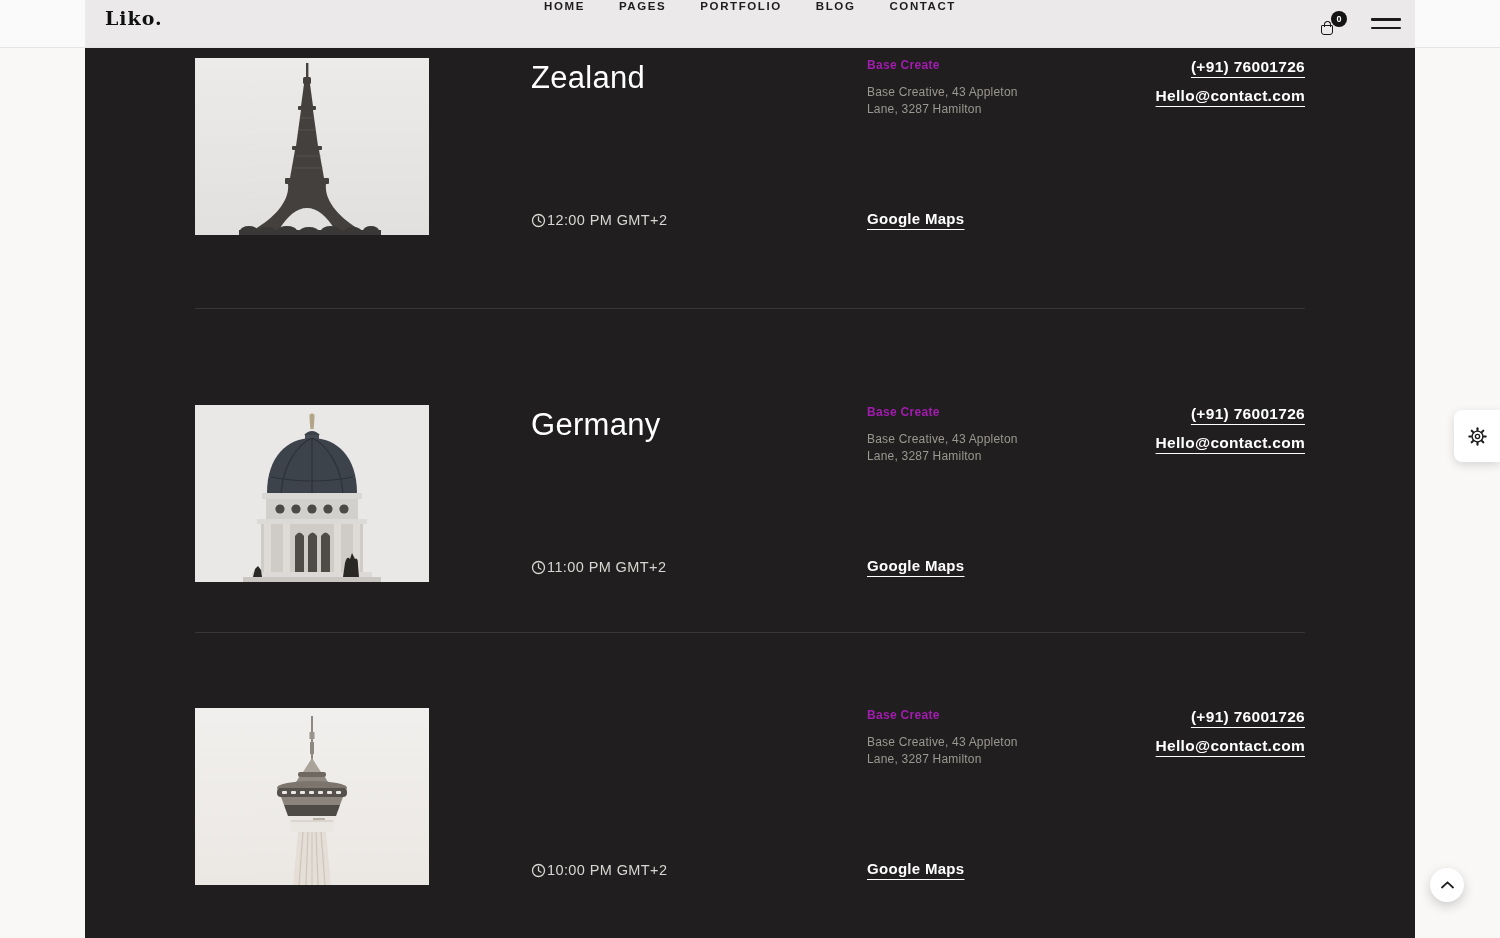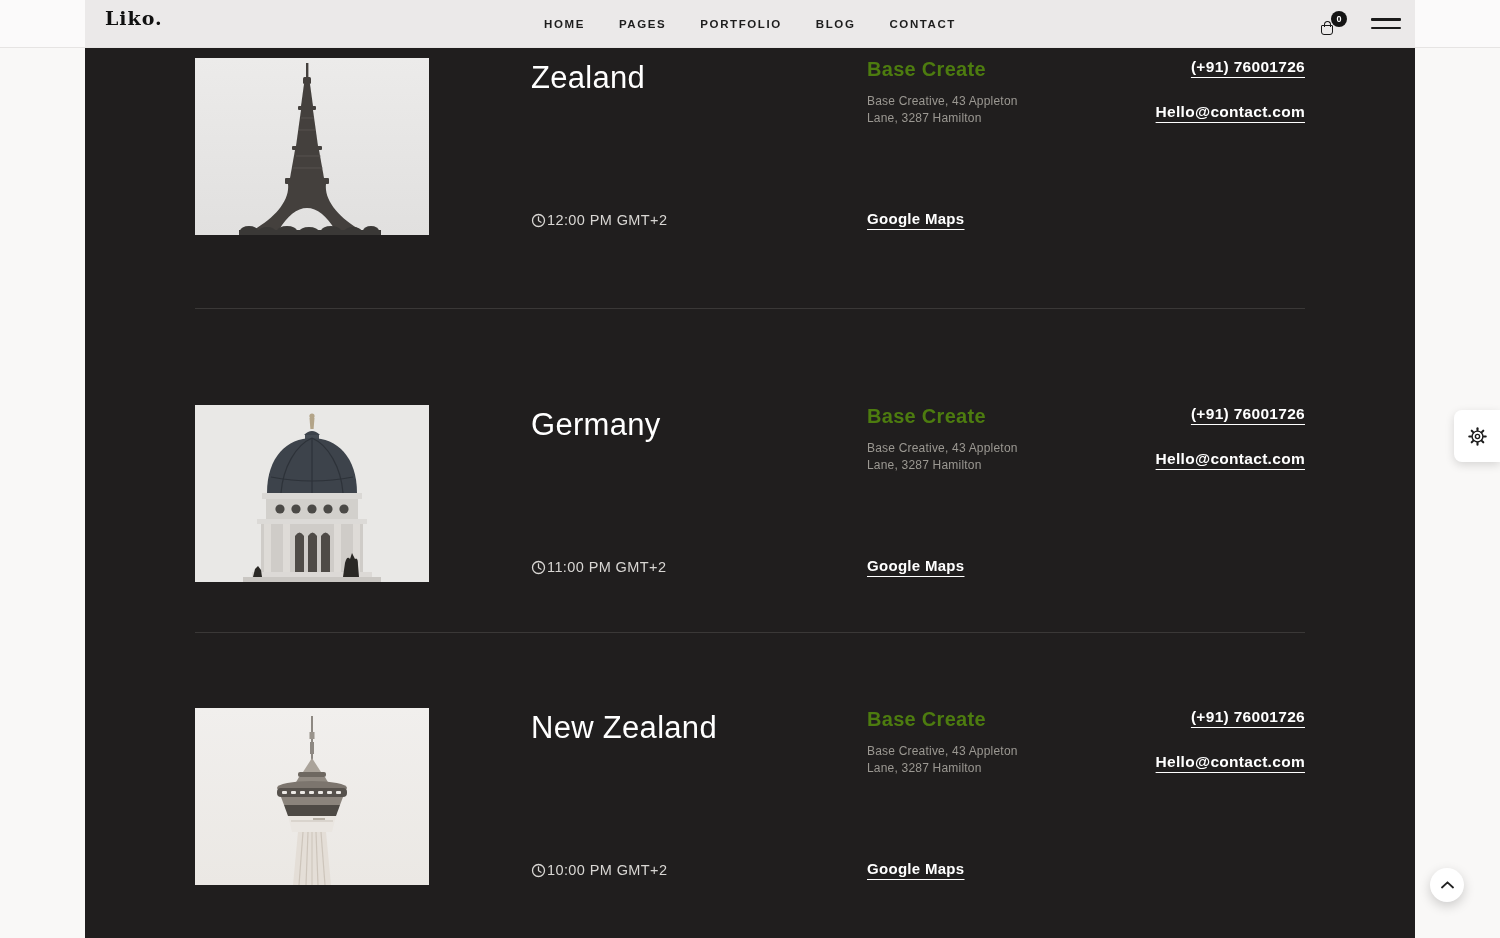--- a/index.html
+++ b/index.html
@@ -26,21 +26,21 @@
     position:absolute; left:85px; top:0; width:1330px; height:47px;
     background:#ebe9e9; display:flex; align-items:center;
   }
   .logo {
     position:absolute; left:20px; top:7px;
     font-family:"DejaVu Serif", serif; font-weight:bold;
     font-size:19px; letter-spacing:1px; color:#101010; cursor:pointer;
   }
   .nav {
     position:absolute; left:50%; top:0; transform:translateX(-50%);
-    height:47px; display:flex; align-items:center; gap:34px;
+    height:47px; display:flex; gap:34px;
   }
   .nav a {
     font-size:11.5px; font-weight:bold; letter-spacing:1.6px;
     color:#1d1d1d; text-decoration:none; cursor:pointer; white-space:nowrap;
   }
   .header-icons {
     position:absolute; right:14px; top:0; height:47px;
     display:flex; align-items:center; gap:24px;
   }
   .cart { position:relative; width:28px; height:28px; cursor:pointer; }
@@ -72,35 +72,35 @@
     position:absolute; left:336px; top:0;
     font-size:31px; line-height:40px; font-weight:500;
     color:#ffffff; letter-spacing:0.3px;
   }
   .time {
     position:absolute; left:336px; bottom:7px;
     display:flex; align-items:center; gap:1px;
     font-size:14.5px; color:#d8d6d3; letter-spacing:0.4px;
   }
   .company-block { position:absolute; left:672px; top:0; width:280px; }
-  .company-name { font-size:20px; font-weight:bold; color:#4d7c0f; letter-spacing:0.3px; }
+  .company-name { font-size:12px; font-weight:bold; color:#a21caf; letter-spacing:0.3px; }
   .addr { margin-top:12px; font-size:12px; line-height:1.45; color:#9b9892; letter-spacing:0.2px; }
   .maps-link {
     position:absolute; left:672px; bottom:8px;
     font-size:15px; font-weight:bold; color:#ffffff; letter-spacing:0.3px;
     text-decoration:underline; text-underline-offset:5px; text-decoration-thickness:1px;
     cursor:pointer;
   }
   .contacts { position:absolute; right:0; top:0; text-align:right; }
   .contacts a {
     display:block; font-size:15.5px; font-weight:bold; color:#ffffff; letter-spacing:0.3px;
     text-decoration:underline; text-underline-offset:5px; text-decoration-thickness:1px;
     cursor:pointer;
   }
-  .contacts .email { margin-top:27px; }
+  .contacts .email { margin-top:11px; }
 
   .divider { position:absolute; left:195px; width:1110px; height:1px; background:#3a3837; }
 
   
   .settings-tab {
     position:absolute; right:0; top:410px; width:46px; height:52px;
     background:#ffffff; border-radius:8px 0 0 8px;
     box-shadow:0 3px 10px rgba(0,0,0,0.14);
     display:flex; align-items:center; justify-content:center;
     cursor:pointer; z-index:20;
@@ -311,21 +311,20 @@
       <path d="M103 124 L131 124 L136 177 L98 177 Z" fill="#e4ded7"></path>
       <g stroke="#cdc5bb" stroke-width="1.2">
         <path d="M108 124 L104 177"></path>
           <path d="M113 124 L111 177"></path>
         <path d="M121 124 L123 177"></path>
           <path d="M126 124 L130 177"></path>
       </g>
       <path d="M117 124 V177" stroke="#d8d1c8" stroke-width="2"></path>
     </svg>
   </figure>
-  <h2 class="country">New Zealand</h2>
   <div class="time">
     <svg width="15" height="15" viewBox="0 0 15 15">
       <circle cx="7.5" cy="7.5" r="6" fill="none" stroke="#d8d6d3" stroke-width="1.3"></circle>
       <path d="M7.5 4 V7.7 L10 9.2" fill="none" stroke="#d8d6d3" stroke-width="1.3" stroke-linecap="round"></path>
     </svg>
     <span>10:00 PM GMT+2</span>
   </div>
   <div class="company-block">
     <h3 class="company-name">Base Create</h3>
     <p class="addr"><span>Base Creative, 43 Appleton</span><br><span>Lane, 3287 Hamilton</span></p>

